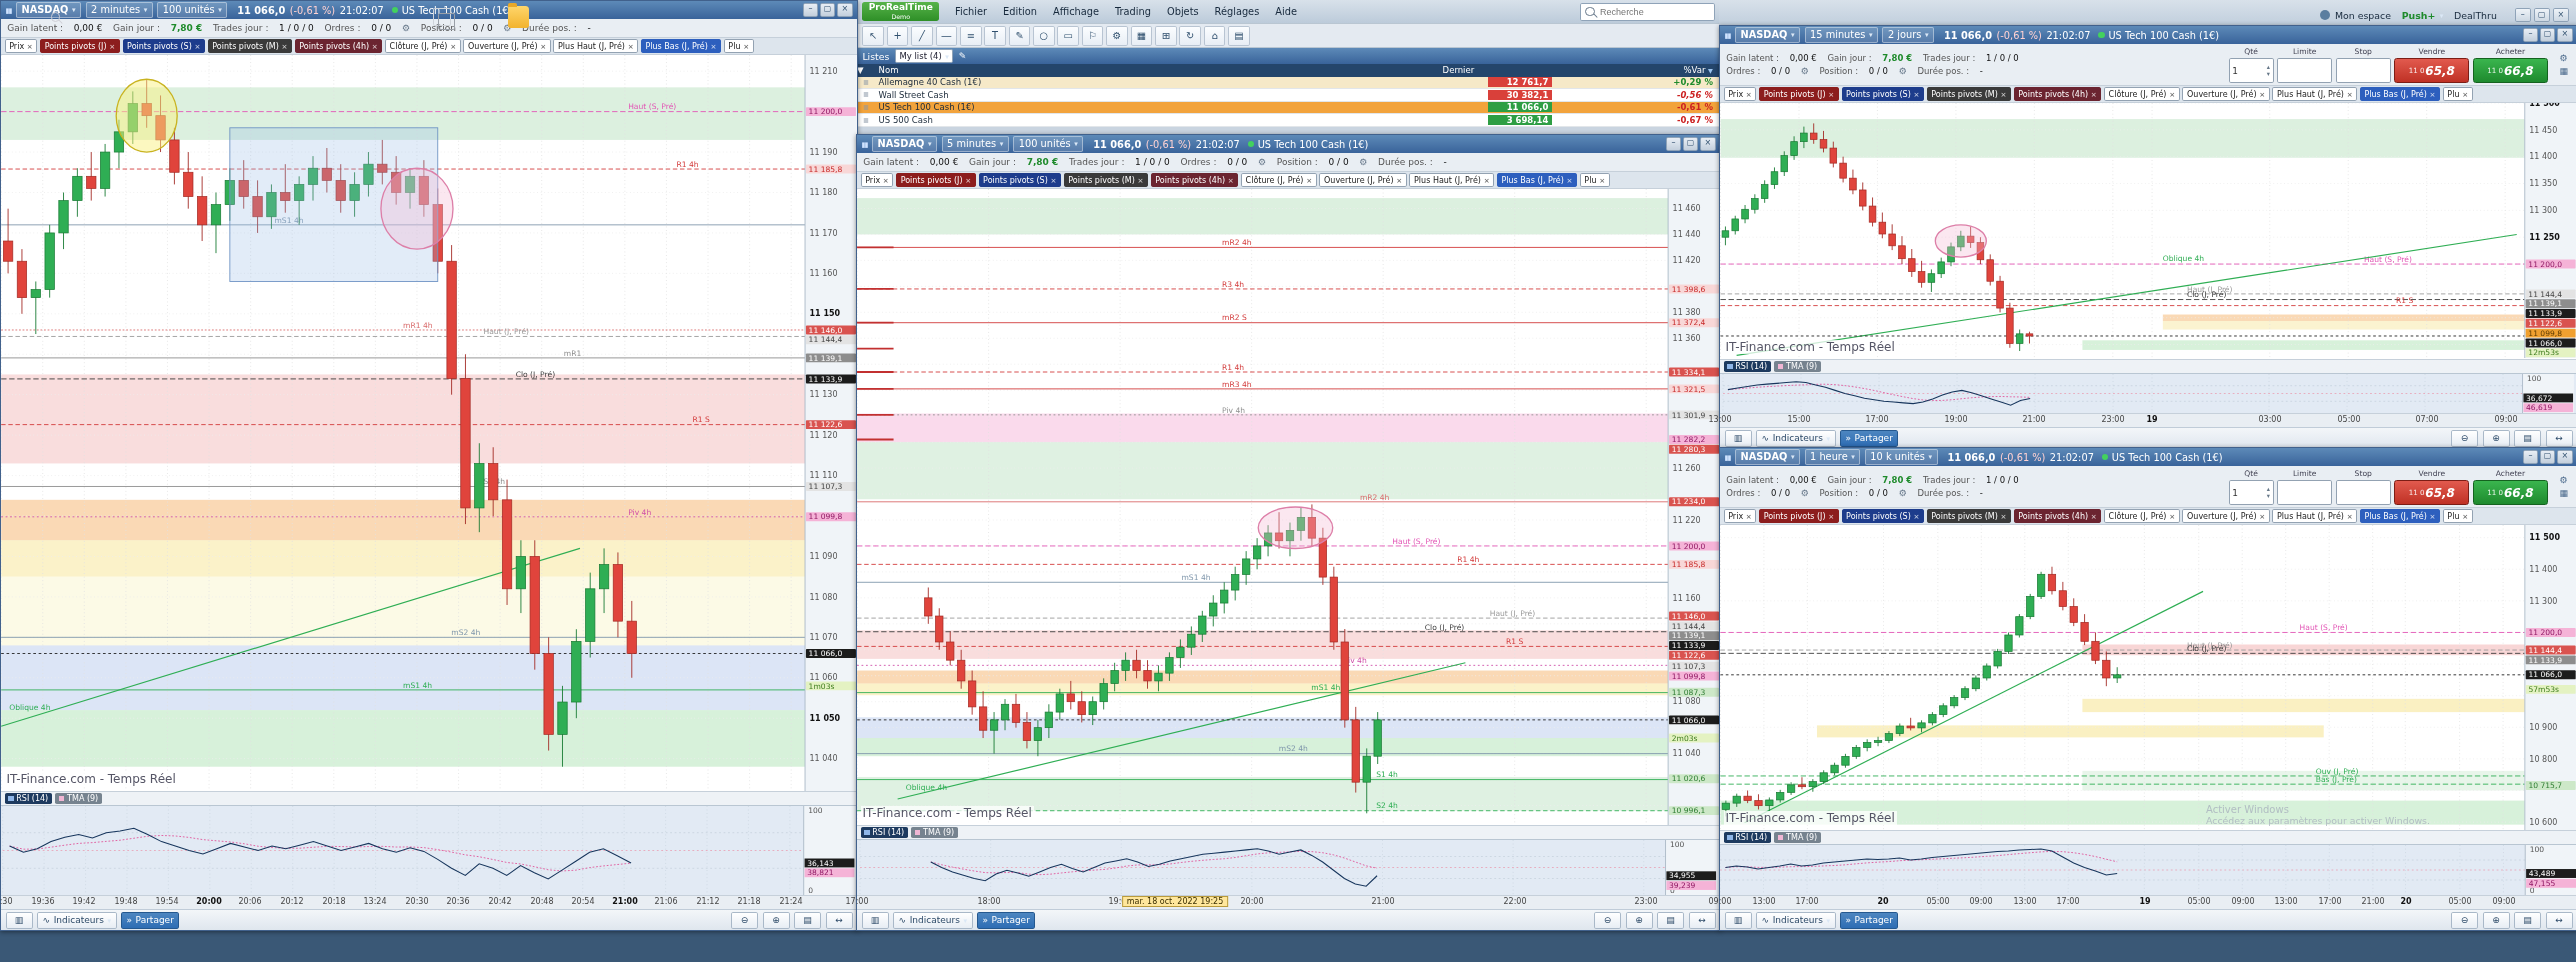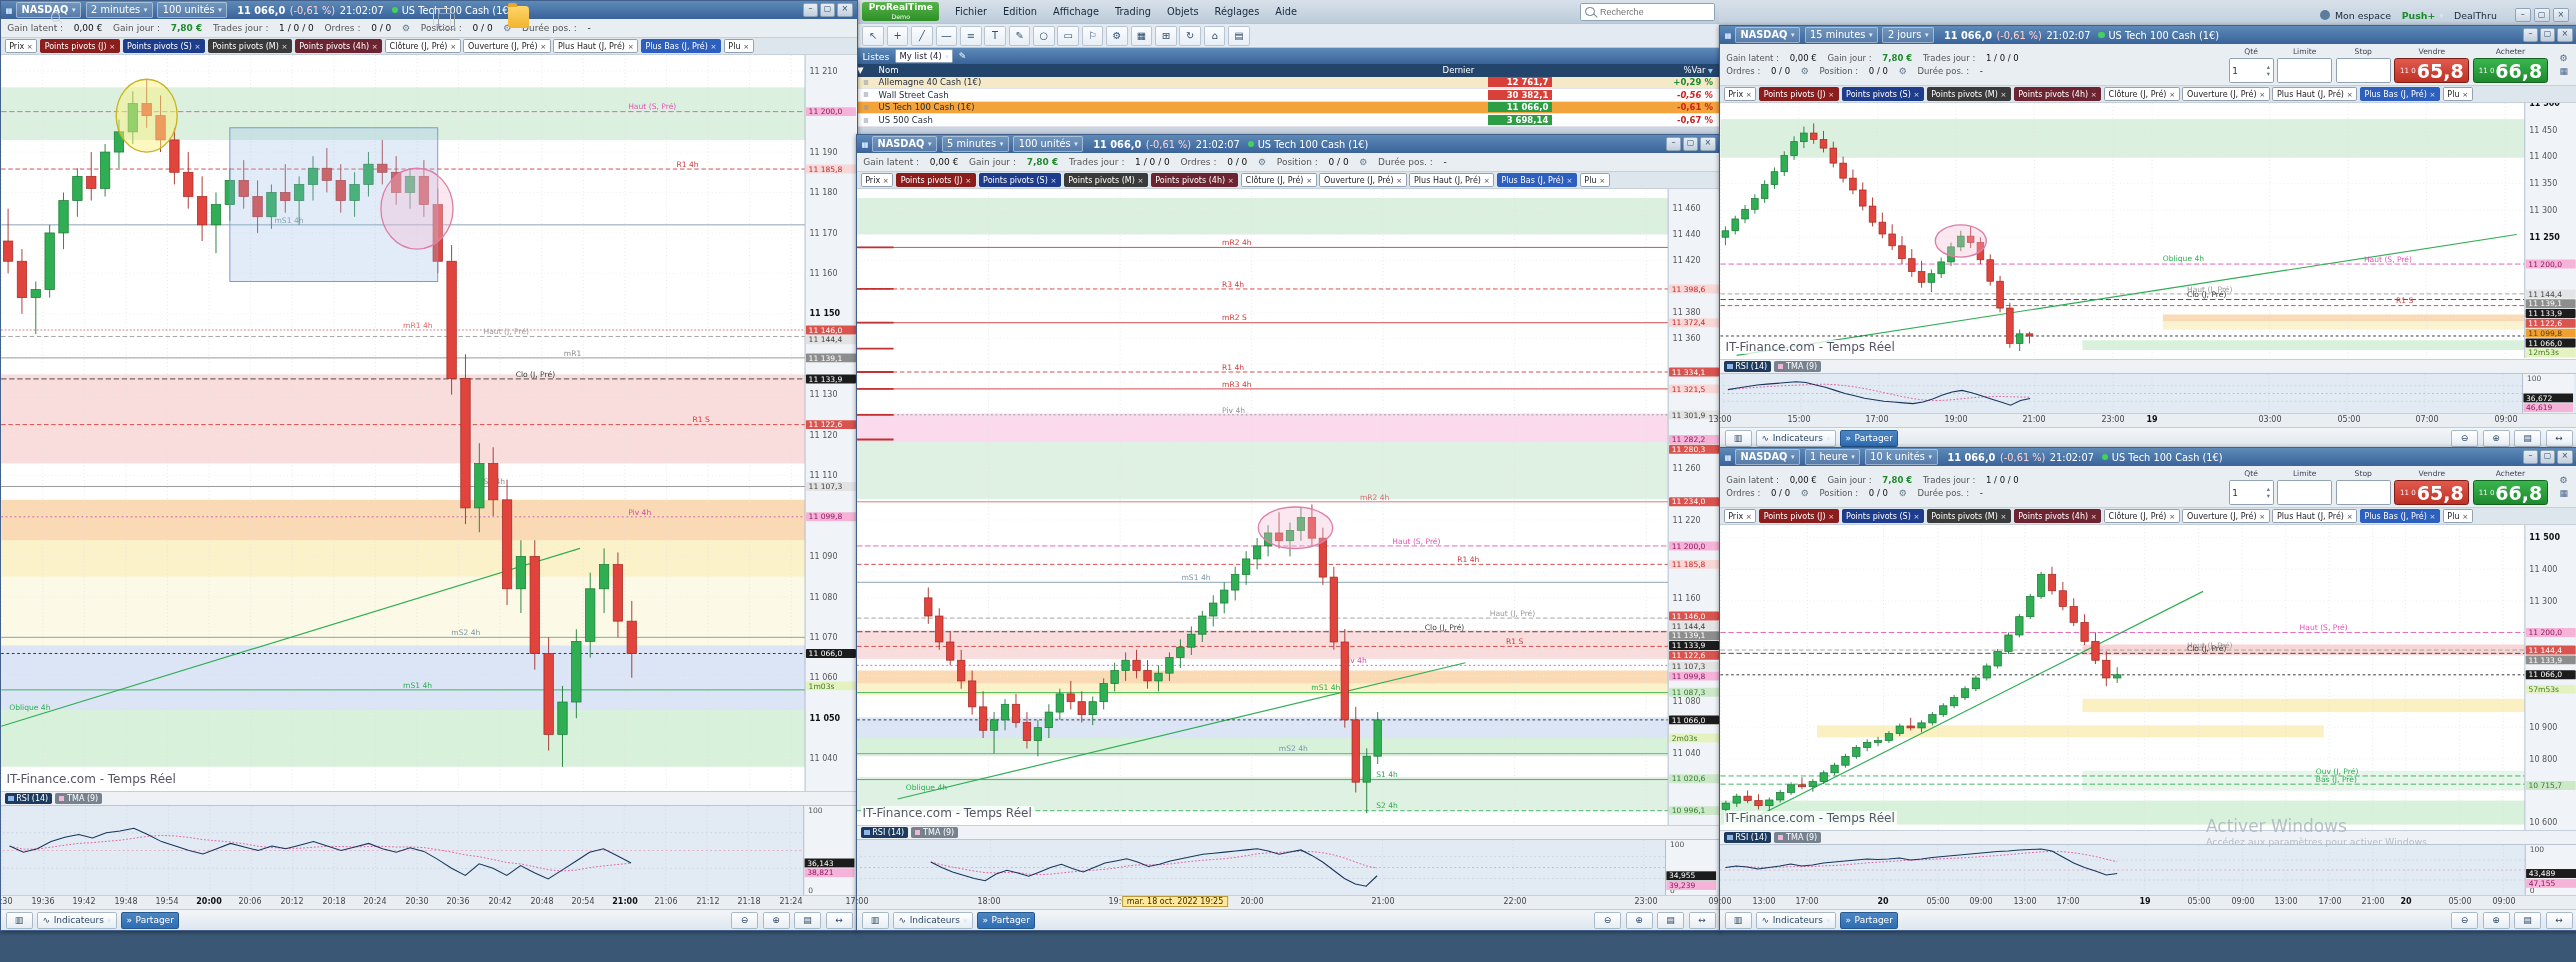--- a/index.html
+++ b/index.html
@@ -47,21 +47,21 @@
   .ct-ico{width:16px;justify-content:center;}
   .ct-share{background:linear-gradient(#4d86c0,#2e6db4);border-color:#24588f;color:#fff;}
   .ct-sp{flex:1;}
   
   .order-panel{margin-left:auto;display:grid;grid-template-columns:45px 55px 55px 75px 75px;grid-template-rows:10.7px 25px;gap:1.8px 3.6px;align-self:center;padding-right:1.8px;}
   .op-lab{font-size:7.6px;color:#445;text-align:center;align-self:end;}
   .op-input{border:0.9px solid #93a2b2;background:#fff;border-radius:1.8px;display:flex;align-items:center;justify-content:space-between;padding:0 2.7px;font-size:9px;}
   .spin{font-size:6.3px;color:#678;line-height:6.3px;display:flex;flex-direction:column;}
   .op-btn{border-radius:2.7px;color:#fff;display:flex;align-items:center;justify-content:center;font-size:9px;border:0.9px solid #7c1d15;}
   .op-btn small{font-size:7.1px;opacity:.9;margin-right:0.9px;}
-  .op-btn b{font-size:19px;}
+  .op-btn b{font-size:12px;font-style:italic;}
   .op-sell{background:linear-gradient(#e25a4e,#bf3125);}
   .op-buy{background:linear-gradient(#3ab54e,#1e8a2e);border-color:#14621f;}
   .op-side{display:flex;flex-direction:column;justify-content:center;gap:2.7px;padding:0 2.7px;color:#4b6a8c;font-size:9px;}
   
   #mid-top{left:856px;top:0;width:863px;height:134px;background:#c9d4e0;border-left:0.9px solid #41618c;border-right:0.9px solid #41618c;}
   .menubar{height:23px;background:linear-gradient(#d8e1ea,#bccbda);display:flex;align-items:center;gap:1.8px;padding:0 5.4px;font-size:9.8px;color:#17293c;}
   .logo{background:linear-gradient(#57b34a,#2e8f27);color:#fff;border-radius:2.7px;padding:0.9px 6.3px;font-size:9px;font-weight:bold;line-height:9px;text-align:center;margin-right:7.1px;}
   .logo small{display:block;font-size:6.3px;font-weight:normal;}
   .menu-item{padding:1.8px 7.1px;border-radius:1.8px;}
   .search-wrap{margin-left:auto;display:flex;align-items:center;gap:3.6px;background:#fff;border:0.9px solid #8fa3b8;border-radius:1.8px;height:16px;padding:0 4.5px;}
@@ -113,21 +113,21 @@
   .ic-mail{background:#3a76c4;}
   .ic-excel{background:#1e7145;}
   .ic-teams{background:#4b53bc;}
   .tb-tray{margin-left:auto;display:flex;align-items:center;gap:10.7px;padding-right:9px;}
   .tray-stock{color:#4cd964;font-size:9.4px;font-weight:bold;display:flex;gap:4.5px;}
   .tray-ic{color:#d6d6de;font-size:9px;}
   .tray-clock{text-align:right;font-size:9px;line-height:10.7px;}
   .tray-notif{width:14.3px;height:14.3px;border:1.3px solid #d6d6de;border-radius:1.8px;}
   
   #activate{left:2206px;top:804px;color:rgba(170,180,190,.85);z-index:50;}
-  #activate .l1{font-size:17px;margin-top:12px;}
+  #activate .l1{font-size:10px;}
   #activate .l2{font-size:9.4px;}
   svg text{font-family:"DejaVu Sans","Liberation Sans",sans-serif;}
 </style>
 </head>
 <body>
 
 <div id="screen">
 
   <div id="mid-top" class="abs">
     <div class="menubar">
@@ -585,21 +585,21 @@
       <div class="taxis">
         <span class="tx" style="left: 0px;">19:30</span>
         <span class="tx" style="left: 42px;">19:36</span>
         <span class="tx" style="left: 83px;">19:42</span>
         <span class="tx" style="left: 125px;">19:48</span>
         <span class="tx" style="left: 166px;">19:54</span>
         <span class="tx b" style="left: 208px;">20:00</span>
         <span class="tx" style="left: 249px;">20:06</span>
         <span class="tx" style="left: 291px;">20:12</span>
         <span class="tx" style="left: 333px;">20:18</span>
-        <span class="tx" style="left: 374px;">20:24</span>
+        <span class="tx" style="left: 374px;">13:24</span>
         <span class="tx" style="left: 416px;">20:30</span>
         <span class="tx" style="left: 457px;">20:36</span>
         <span class="tx" style="left: 499px;">20:42</span>
         <span class="tx" style="left: 541px;">20:48</span>
         <span class="tx" style="left: 582px;">20:54</span>
         <span class="tx b" style="left: 624px;">21:00</span>
         <span class="tx" style="left: 665px;">21:06</span>
         <span class="tx" style="left: 707px;">21:12</span>
         <span class="tx" style="left: 748px;">21:18</span>
         <span class="tx" style="left: 790px;">21:24</span>

